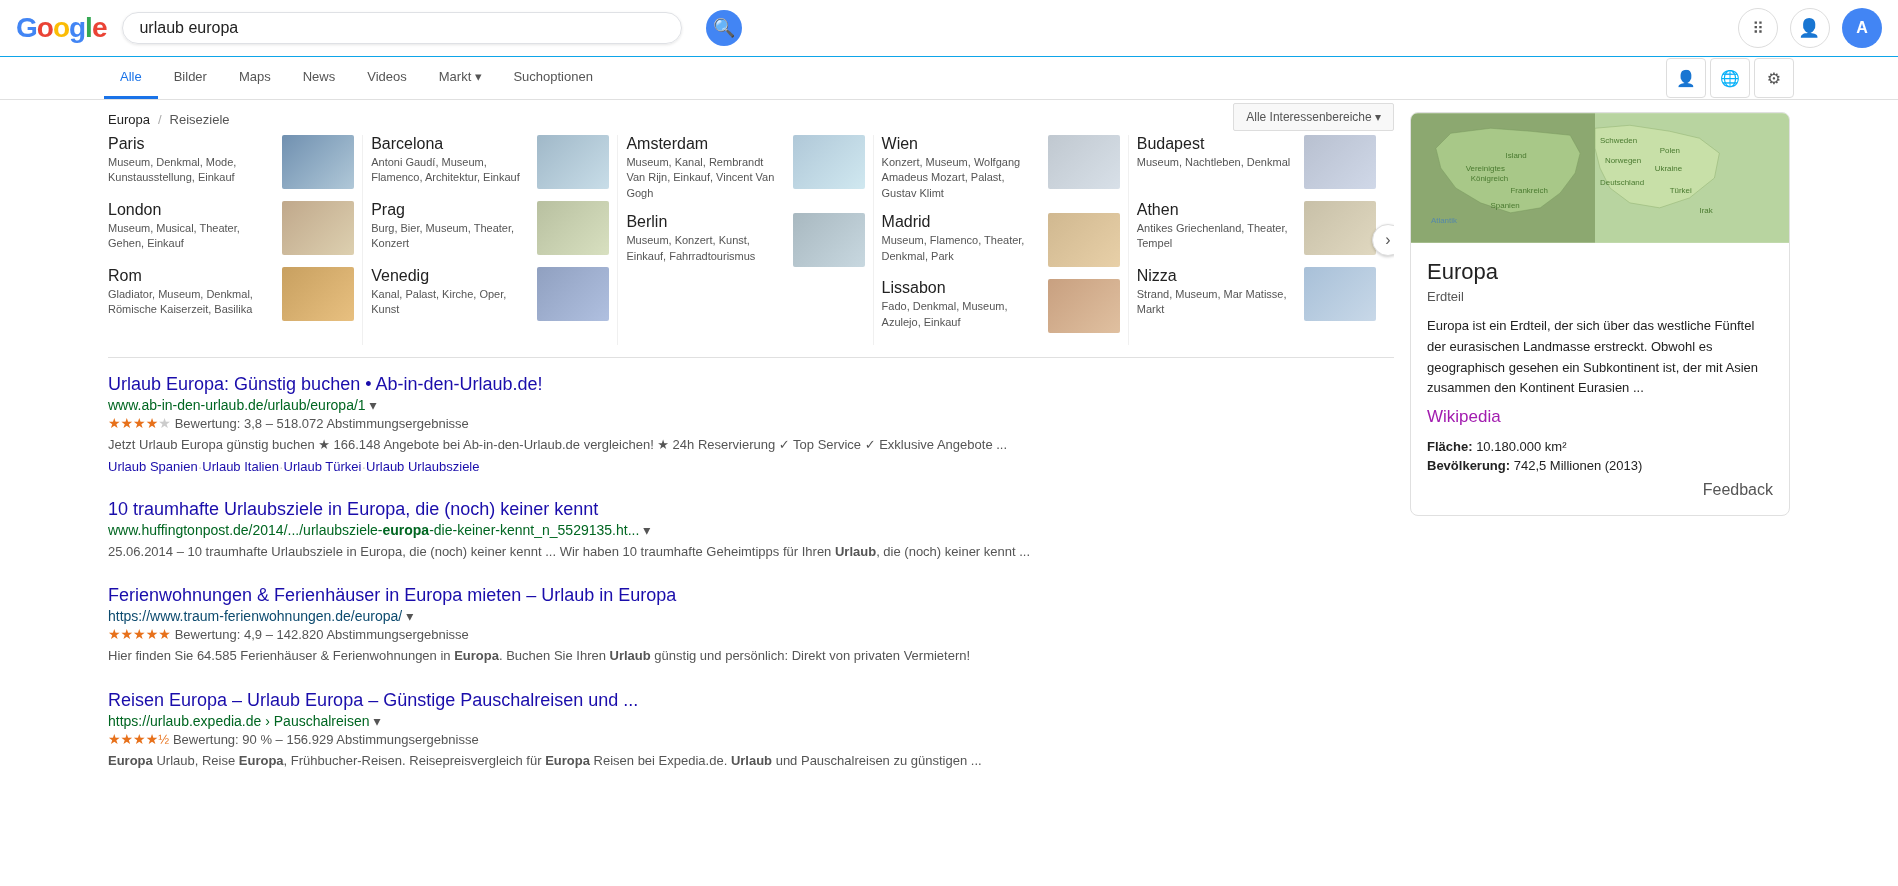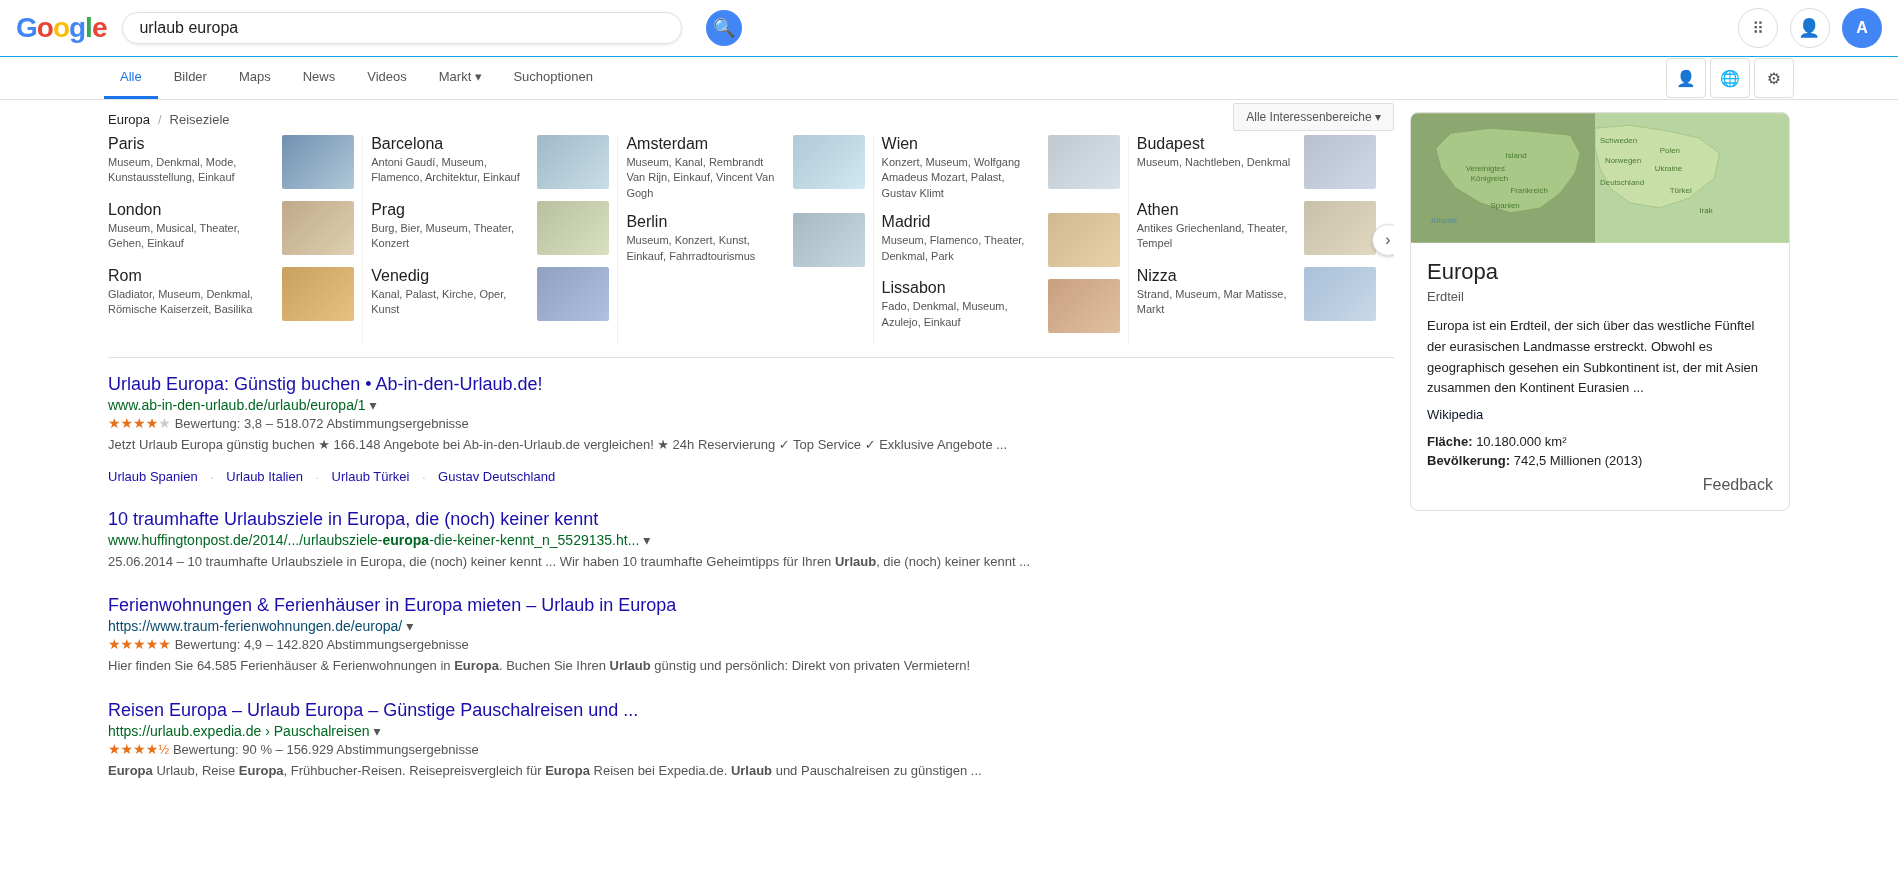--- a/index.html
+++ b/index.html
@@ -203,41 +203,41 @@
     .search-result {
       margin-bottom: 24px;
     }
     .result-title a {
       font-size: 18px;
       color: #1a0dab;
       text-decoration: none;
     }
     .result-url { font-size: 14px; color: #006621; margin: 2px 0; display: flex; align-items: center; gap: 4px; }
     .result-desc { font-size: 13px; color: #555; line-height: 1.5; margin-top: 4px; }
-    .result-links { display: flex; gap: 12px; margin-top: 14px; }
+    .result-links { display: flex; margin-top: 4px; }
     .result-links a { font-size: 13px; color: #1a0dab; text-decoration: none; }
 
     
     #right-panel {
       border: 1px solid #e0e0e0;
       border-radius: 8px;
       overflow: hidden;
     }
     #map-container {
       width: 100%;
       height: 130px;
       background: #e8f0d8;
       position: relative;
       overflow: hidden;
     }
     #panel-content { padding: 16px; }
     #panel-title { font-size: 22px; font-weight: normal; margin-bottom: 4px; }
     #panel-subtitle { font-size: 13px; color: #555; margin-bottom: 12px; }
     #panel-desc { font-size: 13px; color: #222; line-height: 1.6; margin-bottom: 8px; }
-    #panel-wiki { font-size: 13px; color: #0f172a; text-decoration: none; display: block; margin-bottom: 12px; }
+    #panel-wiki { font-size: 17px; color: #a21caf; text-decoration: none; display: block; margin-bottom: 12px; }
     .panel-stat { font-size: 13px; color: #222; margin-bottom: 4px; }
     .panel-stat strong { font-weight: bold; }
     #panel-feedback { text-align: right; font-size: 16px; color: #555; margin-top: 8px; }
 
     
     #dest-wrapper {
       position: relative;
     }
 
     .star-filled { color: #e7711b; }
@@ -455,21 +455,21 @@
           <span style="font-size:13px;color:#555;">Bewertung: 3,8 – 518.072 Abstimmungsergebnisse</span>
         </div>
         <div class="result-desc">Jetzt Urlaub Europa günstig buchen ★ 166.148 Angebote bei Ab-in-den-Urlaub.de vergleichen! ★ 24h Reservierung ✓ Top Service ✓ Exklusive Angebote ...</div>
         <div class="result-links">
           <a href="#">Urlaub Spanien</a>
           <span style="color:#ccc;">·</span>
           <a href="#">Urlaub Italien</a>
           <span style="color:#ccc;">·</span>
           <a href="#">Urlaub Türkei</a>
           <span style="color:#ccc;">·</span>
-          <a href="#">Gustav Deutschland</a>
+          <a href="#">Urlaub Urlaubsziele</a>
         </div>
       </div>
 
       <div class="search-result">
         <div class="result-title">
           <a href="#">10 traumhafte Urlaubsziele in Europa, die (noch) keiner kennt</a>
         </div>
         <div class="result-url">
           <span style="color:#006621;">www.huffingtonpost.de/2014/.../urlaubsziele-<strong>europa</strong>-die-keiner-kennt_n_5529135.ht...</span>
           <span style="color:#555;cursor:pointer;">▾</span>

